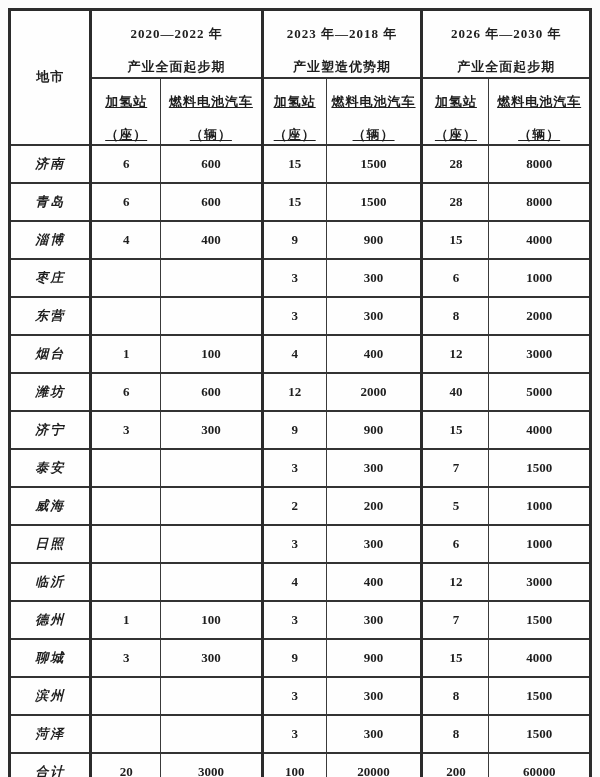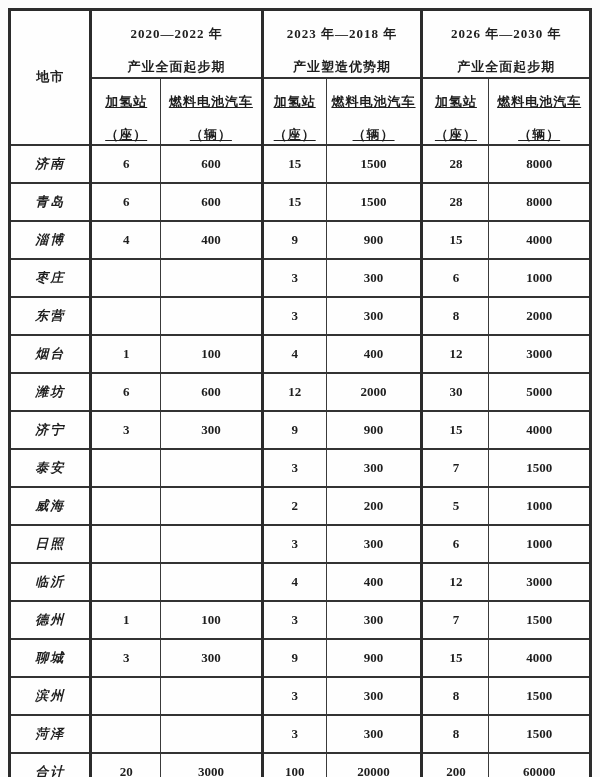--- a/index.html
+++ b/index.html
@@ -168,21 +168,21 @@
     <td class="val-cell">400</td>
     <td class="val-cell g-start">12</td>
     <td class="val-cell">3000</td>
   </tr>
         <tr>
     <td class="city-cell">潍坊</td>
     <td class="val-cell g-start">6</td>
     <td class="val-cell">600</td>
     <td class="val-cell g-start">12</td>
     <td class="val-cell">2000</td>
-    <td class="val-cell g-start">30</td>
+    <td class="val-cell g-start">40</td>
     <td class="val-cell">5000</td>
   </tr>
         <tr>
     <td class="city-cell">济宁</td>
     <td class="val-cell g-start">3</td>
     <td class="val-cell">300</td>
     <td class="val-cell g-start">9</td>
     <td class="val-cell">900</td>
     <td class="val-cell g-start">15</td>
     <td class="val-cell">4000</td>

